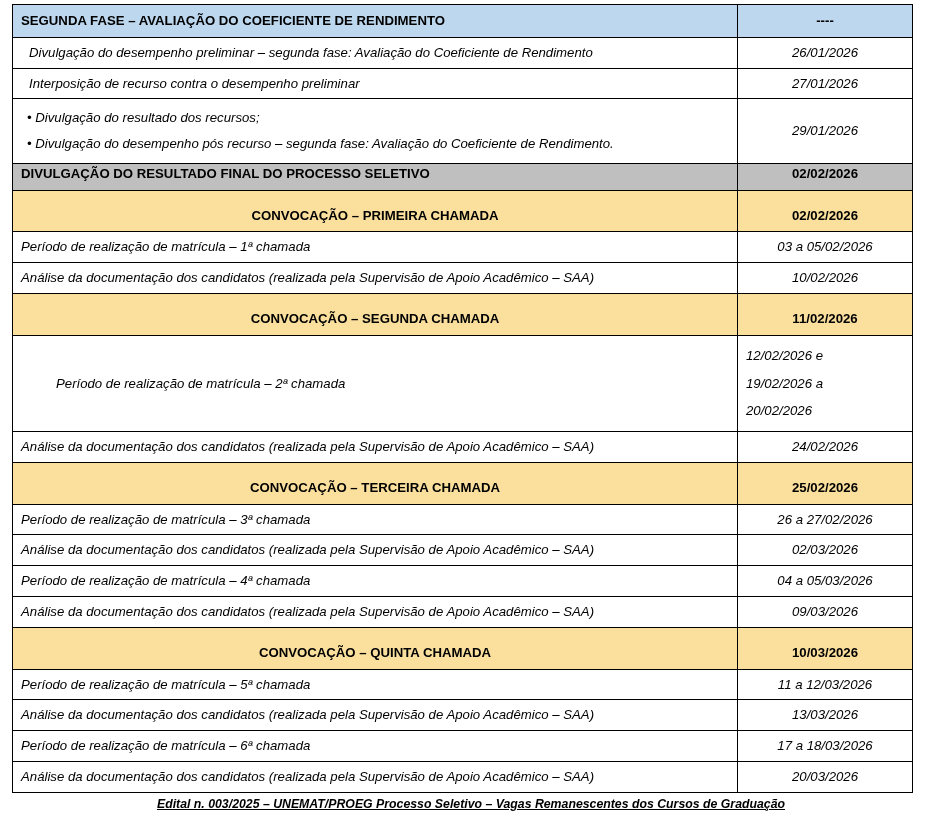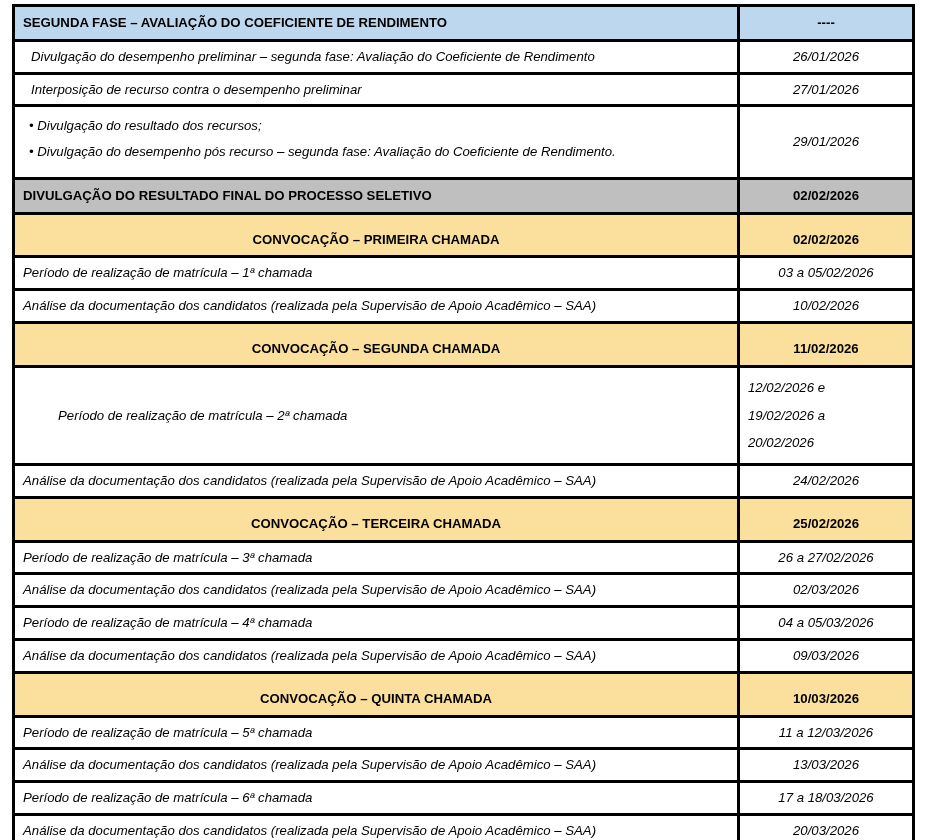--- a/index.html
+++ b/index.html
@@ -21,21 +21,21 @@
     box-sizing: border-box;
     padding: 4px 12px 0 12px;
   }
   table.schedule {
     border-collapse: collapse;
     width: 900px;
     table-layout: fixed;
     font-size: 13.2px;
   }
   table.schedule td {
-    border: 3px solid #000000;
+    border: 1px solid #000000;
     padding: 0;
     vertical-align: middle;
   }
   col.c-desc { width: 725px; }
   col.c-date { width: 175px; }
 
   .cell {
     padding: 6px 8px;
     line-height: 1.35;
     box-sizing: border-box;
@@ -50,21 +50,21 @@
   }
   tr.phase-header .cell {
     padding-top: 7px;
     padding-bottom: 7px;
   }
   tr.final-result td {
     background: #bfbfbf;
     font-weight: bold;
   }
   tr.final-result .cell {
-    padding-top: 7px;
+    padding-top: 1px;
     padding-bottom: 7px;
   }
   tr.call-header td {
     background: #fadf9d;
     font-weight: bold;
     text-align: center;
   }
   tr.call-header .cell {
     padding-top: 16px;
     padding-bottom: 7px;
@@ -80,21 +80,21 @@
   .bullets {
     padding: 6px 8px 8px 8px;
   }
   .bullets .bullet-line {
     line-height: 1.45;
     margin: 3px 0 6px 0;
     text-indent: 0;
     padding-left: 6px;
   }
   .bullets .bullet-line:last-child {
-    margin-bottom: 8px;
+    margin-bottom: 2px;
   }
   .multi-date {
     line-height: 2.1;
     text-align: left;
     padding: 6px 8px;
   }
   .tall-desc {
     padding: 6px 8px;
     margin-left: 35px;
   }

